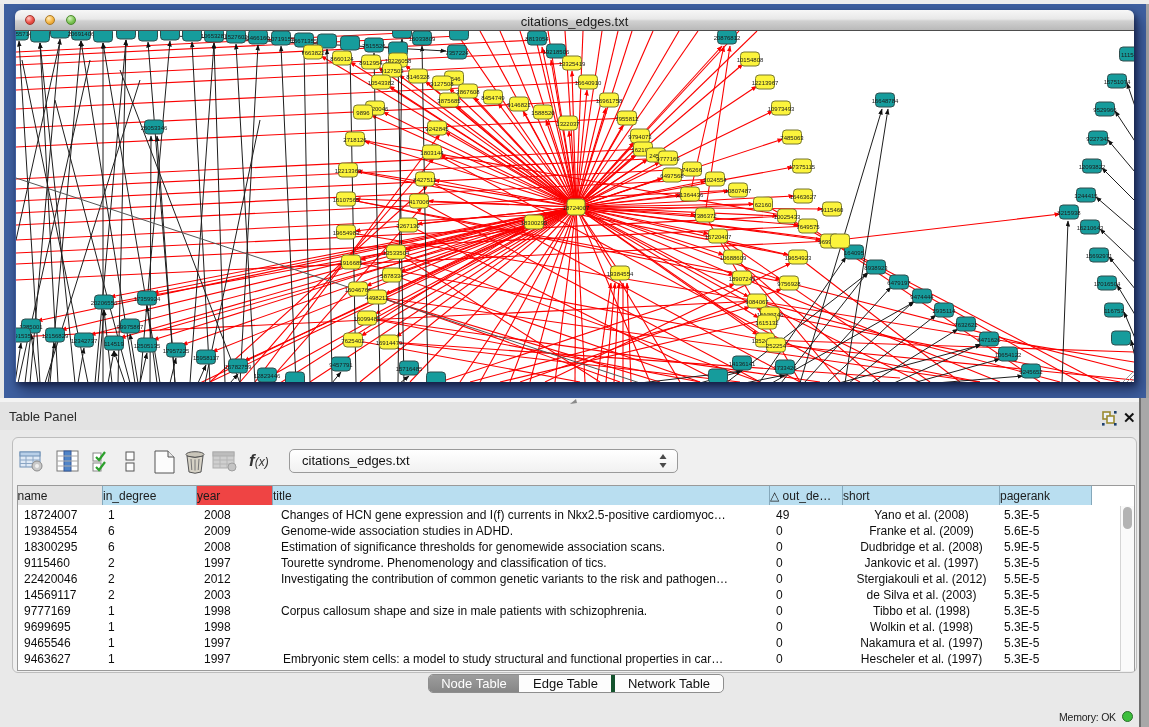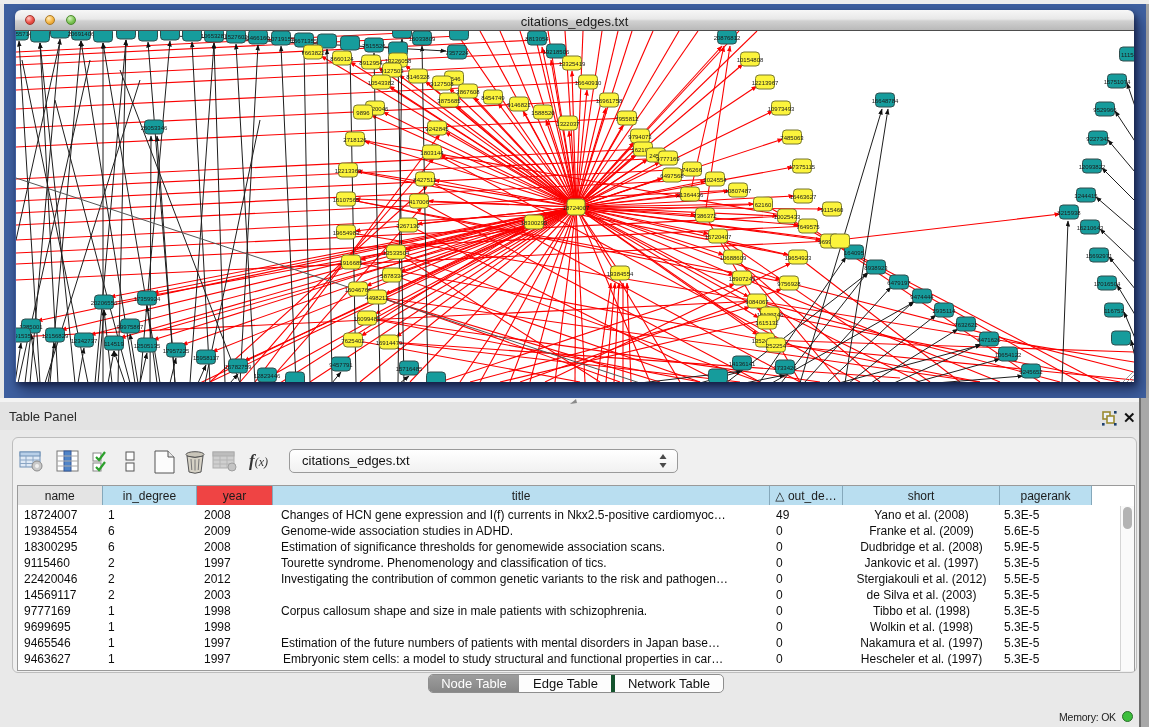--- a/index.html
+++ b/index.html
@@ -16,21 +16,21 @@
 .yn { fill:#fcf43c; stroke:#77772e; stroke-width:1; }
 .nl { font-size:6px; fill:#1c1c1c; text-anchor:middle; font-family:"Liberation Sans",sans-serif; }
 #tpheader { position:absolute; left:0; top:398px; width:1141px; height:32px; background:#e3e3e3; border-top:4px solid #f3f3f3;padding-left:21px; }
 #tpheader span { position:absolute; left:9px; top:7px; font-size:13px; color:#2b2b2b; }
 #tpbody { position:absolute; left:0; top:430px; width:1139px; height:297px; background:#e9e9e9; }
 #borderR { position:absolute; left:1139px; top:398px; width:2px; height:329px; background:#6e6e6e; }
 #deskR2 { position:absolute; left:1141px; top:398px; width:8px; height:329px; background:#a8a8a8; }
 #panel { position:absolute; left:12px; top:437px; width:1125px; height:236px; background:#f0f0f0; border:1px solid #bdbdbd; border-radius:6px; }
 #combo { position:absolute; left:289px; top:449px; width:389px; height:24px; background:linear-gradient(#ffffff,#f1f1f1); border:1px solid #9a9a9a; border-radius:5px; font-size:13px; color:#111; line-height:22px; padding-left:12px; }
 #table { position:absolute; left:17px; top:485px; width:1118px; height:186px; background:#fff; border:1px solid #9a9a9a; }
-.hc { position:absolute; top:485px; height:20px; border-right:1px solid #85a8bb; border-top:1px solid #9a9a9a; font-size:12px; color:#1c1c1c; text-align:center; line-height:20px; }
+.hc { position:absolute; top:485px; height:20px; border-right:1px solid #85a8bb; border-top:1px solid #9a9a9a; font-size:12px; color:#1c1c1c; line-height:20px; }
 .trow { position:absolute; left:0; width:1120px; height:16px; font-size:12px; color:#0d0d0d; }
 .trow span { position:absolute; top:2px; white-space:nowrap; }
 .trow span.ctr { text-align:center; }
 #sbar { position:absolute; left:1120px; top:506px; width:14px; height:165px; background:#fafafa; border-left:1px solid #d5d5d5; }
 #sthumb { position:absolute; left:1122.5px; top:507px; width:9px; height:22px; background:#b3b3b3; border-radius:5px; }
 #tabs { position:absolute; left:428px; top:674px; width:296px; height:19px; border:1px solid #8e8e8e; border-radius:5px; background:#fdfdfd; }
 .seg { position:absolute; top:675px; height:17px; font-size:13px; text-align:center; line-height:17px; color:#111; }
 #memory { position:absolute; left:1059px; top:711px; font-size:10.5px; letter-spacing:-0.2px; color:#222; }
 #memdot { position:absolute; left:1121.5px; top:711px; width:11px; height:11px; border-radius:50%; background:#3cbf3c; border:1px solid #2a6e2a; }
 .icon { position:absolute; top:450px; }
@@ -641,21 +641,21 @@
 <ellipse cx="11" cy="4.5" rx="9" ry="2.8" fill="#c9c5b9" stroke="#555"></ellipse>
 <path d="M3 6 L5 22 Q11 24.5 17 22 L19 6 Q11 9 3 6 z" fill="#d6d2c6" stroke="#555"></path>
 <path d="M7 9 L7.8 20 M11 9.5 L11 20.5 M15 9 L14.2 20" stroke="#777" fill="none"></path>
   </svg>
 <svg class="icon" style="left:212px" width="25" height="22">
 <rect x="1" y="2" width="21" height="16" fill="#cfcfcf" stroke="#adadad"></rect>
     <rect x="1" y="2" width="21" height="4" fill="#bdbdbd" stroke="#adadad"></rect>
 <path d="M1 10 h21 M1 14 h21 M8 6 v12 M15 6 v12" stroke="#b5b5b5" fill="none"></path>
 <circle cx="20" cy="17" r="4" fill="#c3c3c3" stroke="#9f9f9f"></circle>
   </svg>
-<div class="icon" style="left:249px;top:451px;font-family:Liberation Serif, serif;font-style:italic;font-size:17px;color:#333;font-weight:bold">f<span style="font-size:12px;font-weight:normal">(x)</span></div>
+<div class="icon" style="left:249px;top:451px;font-family:Liberation Sans, sans-serif;font-style:italic;font-size:17px;color:#333;font-weight:bold">f<span style="font-size:12px;font-weight:normal">(x)</span></div>
 <div id="combo">citations_edges.txt<svg width="10" height="16" style="position:absolute;right:9px;top:3px">
       <path d="M5 1 L8.5 6 L1.5 6 z" fill="#4a4a4a"></path>
       <path d="M5 15 L8.5 10 L1.5 10 z" fill="#4a4a4a"></path>
     </svg></div>
 <div id="table"></div>
 <div class="hc" style="left:17.5px;width:85.5px;background:#e4e4e4">name</div>
 <div class="hc" style="left:103px;width:94px;background:#b9def0">in_degree</div>
 <div class="hc" style="left:197px;width:76px;background:#ef4444">year</div>
 <div class="hc" style="left:273px;width:497px;background:#b9def0">title</div>
 <div class="hc" style="left:770px;width:73px;background:#b9def0">△ out_de…</div>
@@ -728,21 +728,20 @@
     <span style="left:108px">1</span>
     <span style="left:204px">1998</span>
     <span style="left:776px">0</span>
     <span class="ctr" style="left:843px;width:157px">Wolkin et al. (1998)</span>
     <span style="left:1004px">5.3E-5</span>
   </div>
 <div class="trow" style="top:634px">
     <span style="left:24px">9465546</span>
     <span style="left:108px">1</span>
     <span style="left:204px">1997</span>
-    <span style="left:281px">Estimation of the future numbers of patients with mental disorders in Japan base…</span>
     <span style="left:776px">0</span>
     <span class="ctr" style="left:843px;width:157px">Nakamura et al. (1997)</span>
     <span style="left:1004px">5.3E-5</span>
   </div>
 <div class="trow" style="top:650px">
     <span style="left:24px">9463627</span>
     <span style="left:108px">1</span>
     <span style="left:204px">1997</span>
     <span style="left:283px">Embryonic stem cells: a model to study structural and functional properties in car…</span>
     <span style="left:776px">0</span>

